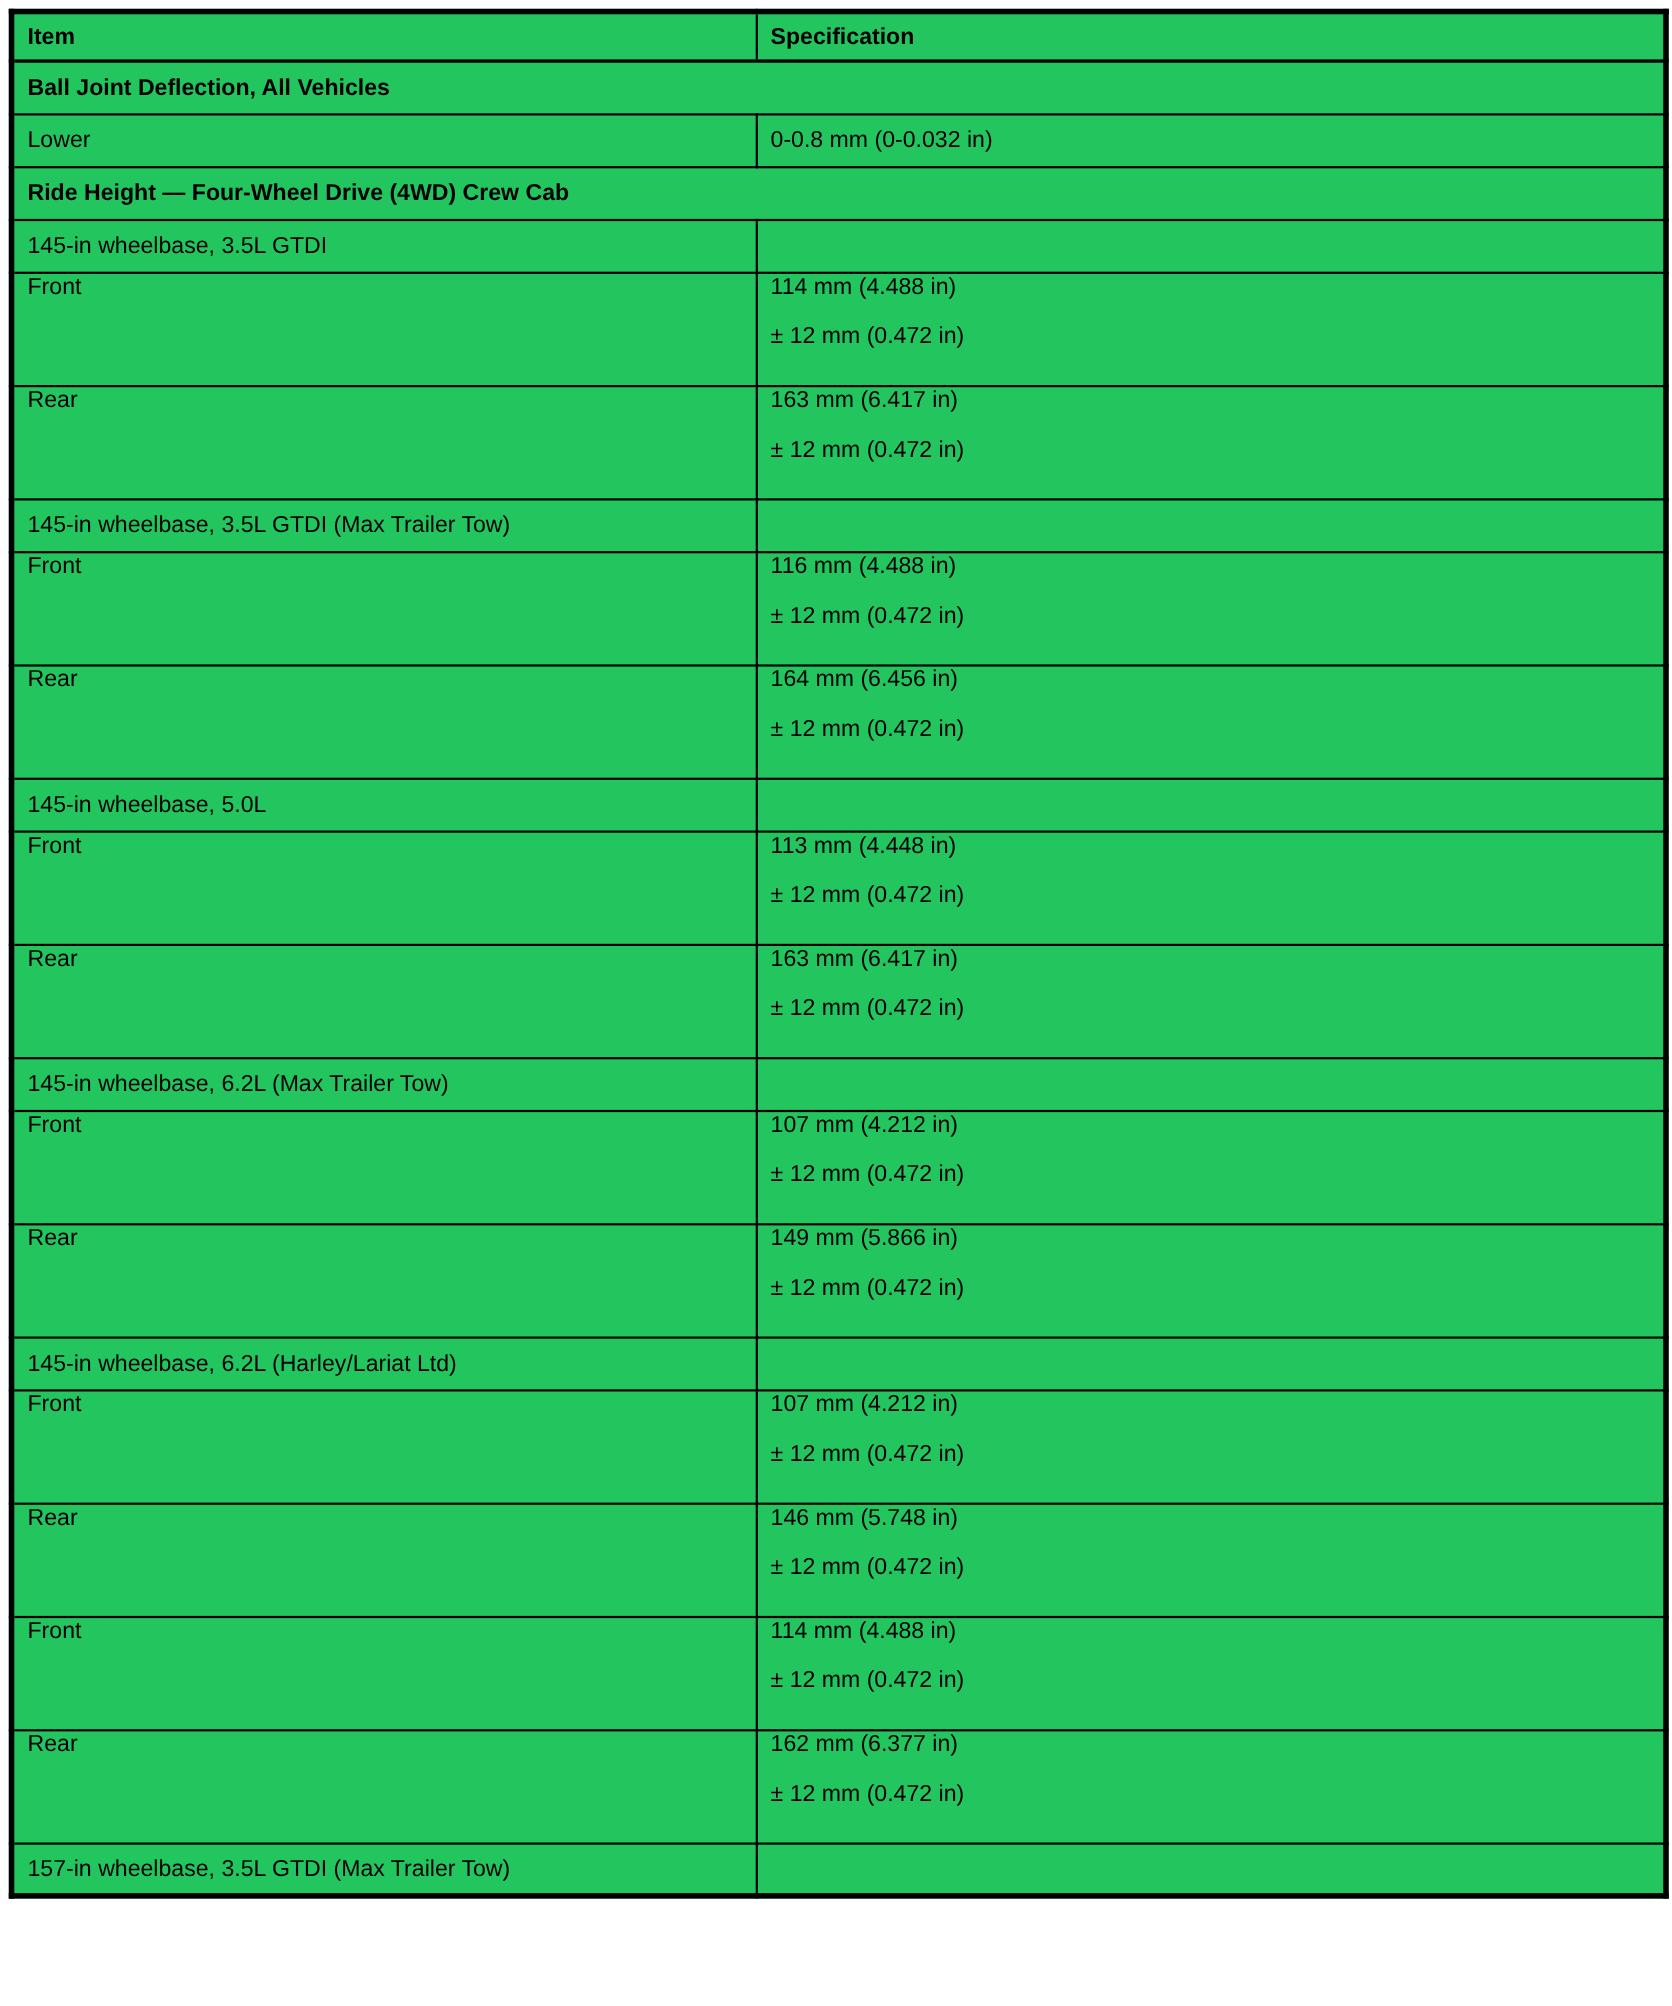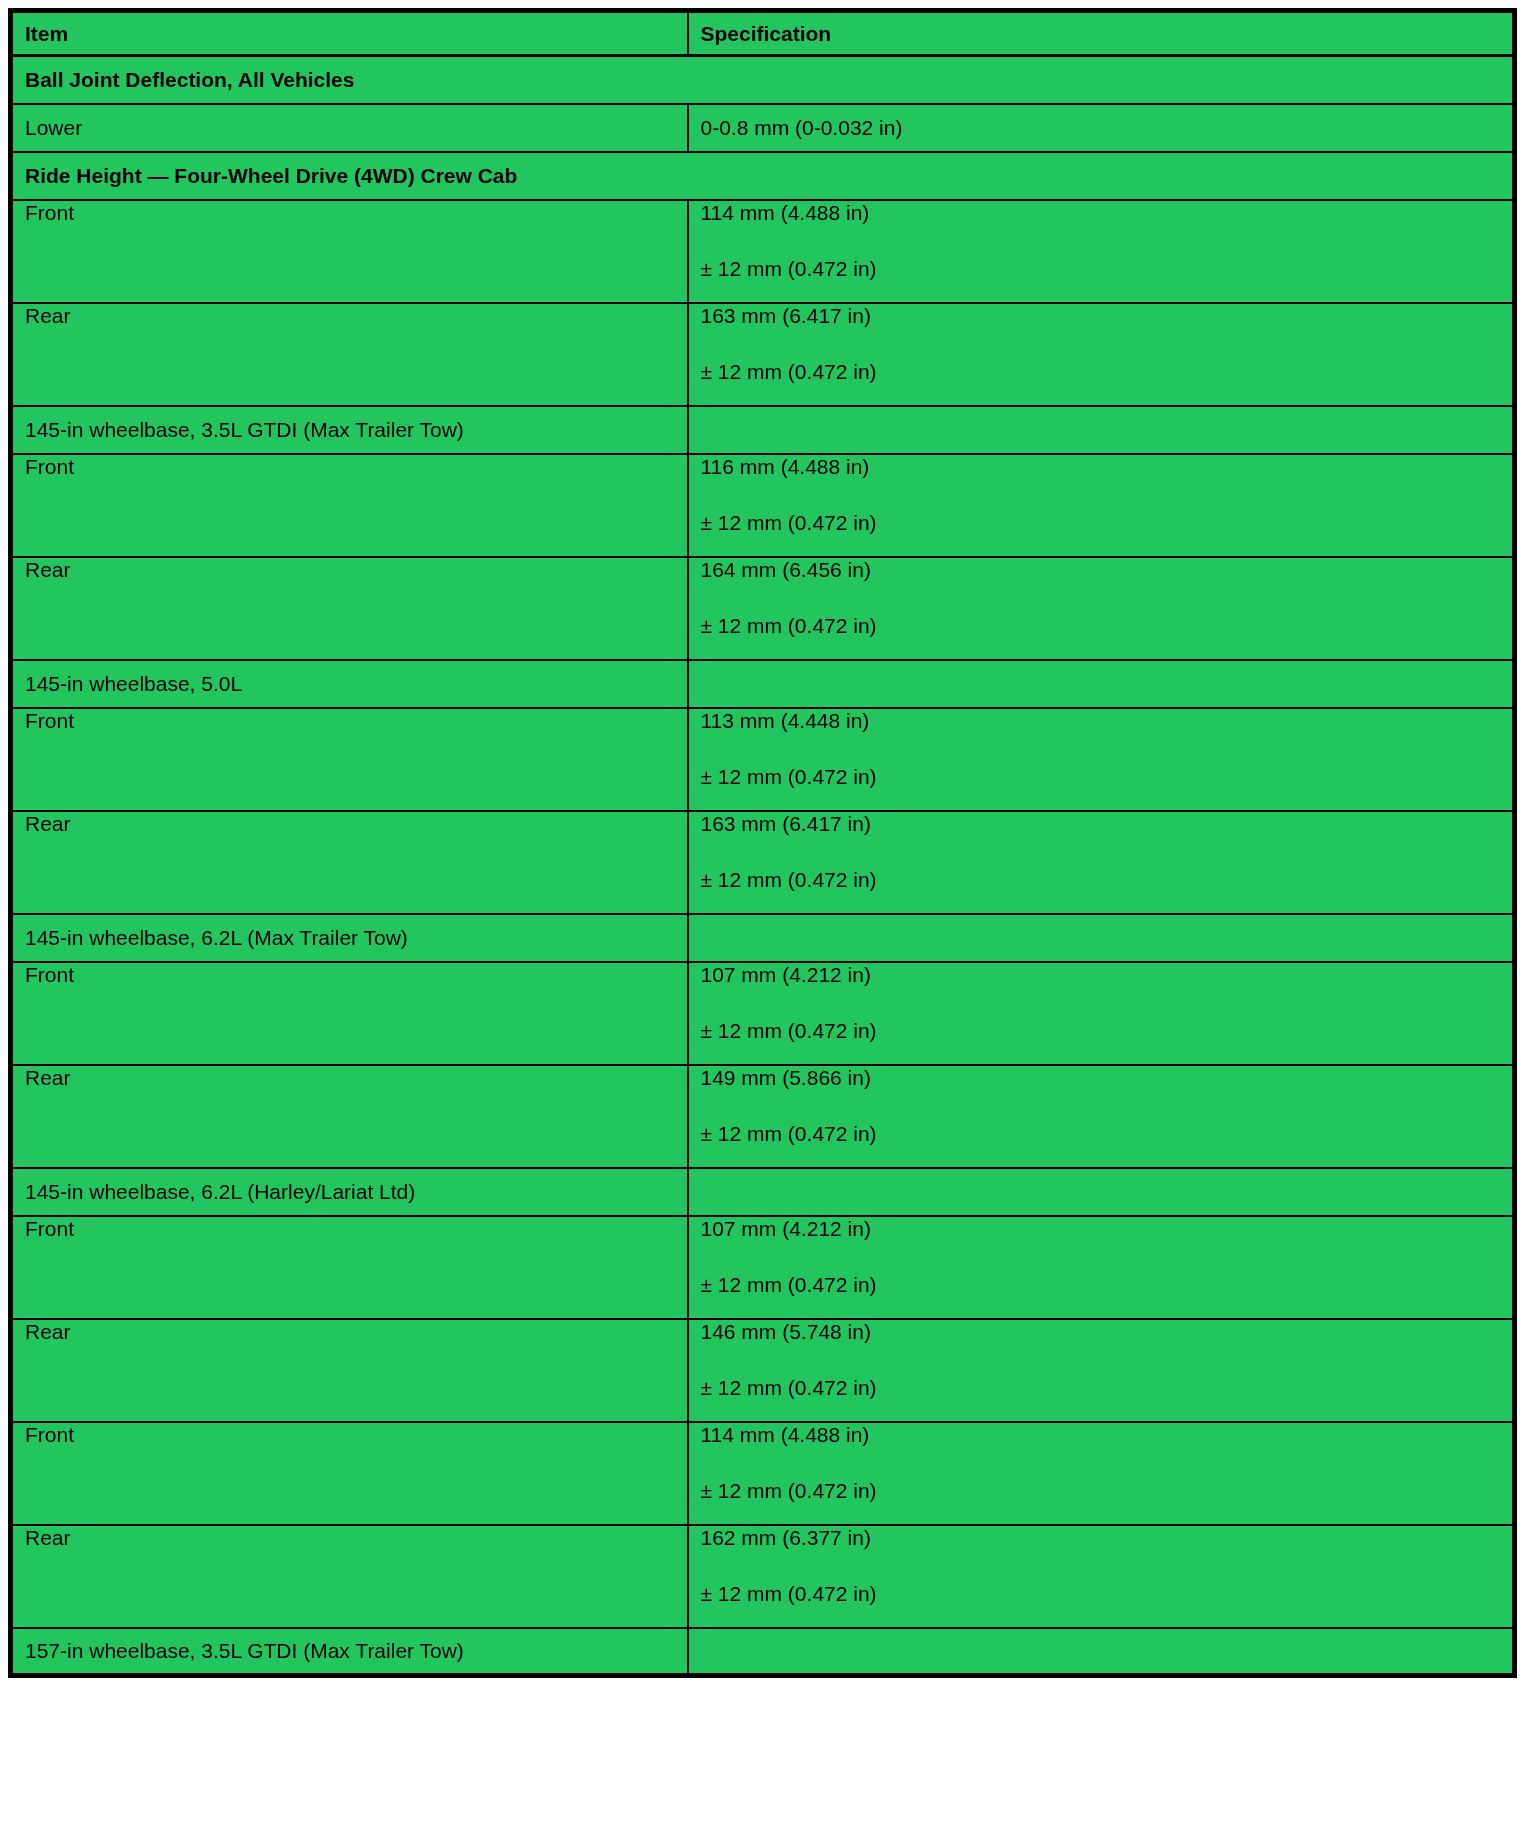--- a/index.html
+++ b/index.html
@@ -46,21 +46,21 @@
   tr.section-row { height: 48px; }
   tr.section-row td {
     font-weight: bold;
   }
   tr.data-row { height: 48px; }
   tr.data-row.tall { height: 103px; }
   tr.data-row.tall td {
     vertical-align: top;
   }
   .spec-line { min-height: 23px; }
-  .spec-line + .spec-line { margin-top: 33px; }
+  .spec-line + .spec-line { margin-top: 22px; }
 </style>
 </head>
 <body>
 
 <div class="page">
   <table class="spec-table">
     <colgroup>
       <col class="col-item">
       <col class="col-spec">
     </colgroup>
@@ -75,20 +75,24 @@
           <td colspan="2" class="section-cell">Ball Joint Deflection, All Vehicles</td>
         </tr>
         <tr class="data-row">
           <td class="item-cell">Lower</td>
           <td class="spec-cell">
             <div class="spec-line">0-0.8 mm (0-0.032 in)</div>
           </td>
         </tr>
         <tr class="section-row">
           <td colspan="2" class="section-cell">Ride Height — Four-Wheel Drive (4WD) Crew Cab</td>
+        </tr>
+        <tr class="data-row">
+          <td class="item-cell">145-in wheelbase, 3.5L GTDI</td>
+          <td class="spec-cell"></td>
         </tr>
         <tr class="data-row tall">
           <td class="item-cell">Front</td>
           <td class="spec-cell">
             <div class="spec-line">114 mm (4.488 in)</div>
             <div class="spec-line">± 12 mm (0.472 in)</div>
           </td>
         </tr>
         <tr class="data-row tall">
           <td class="item-cell">Rear</td>

